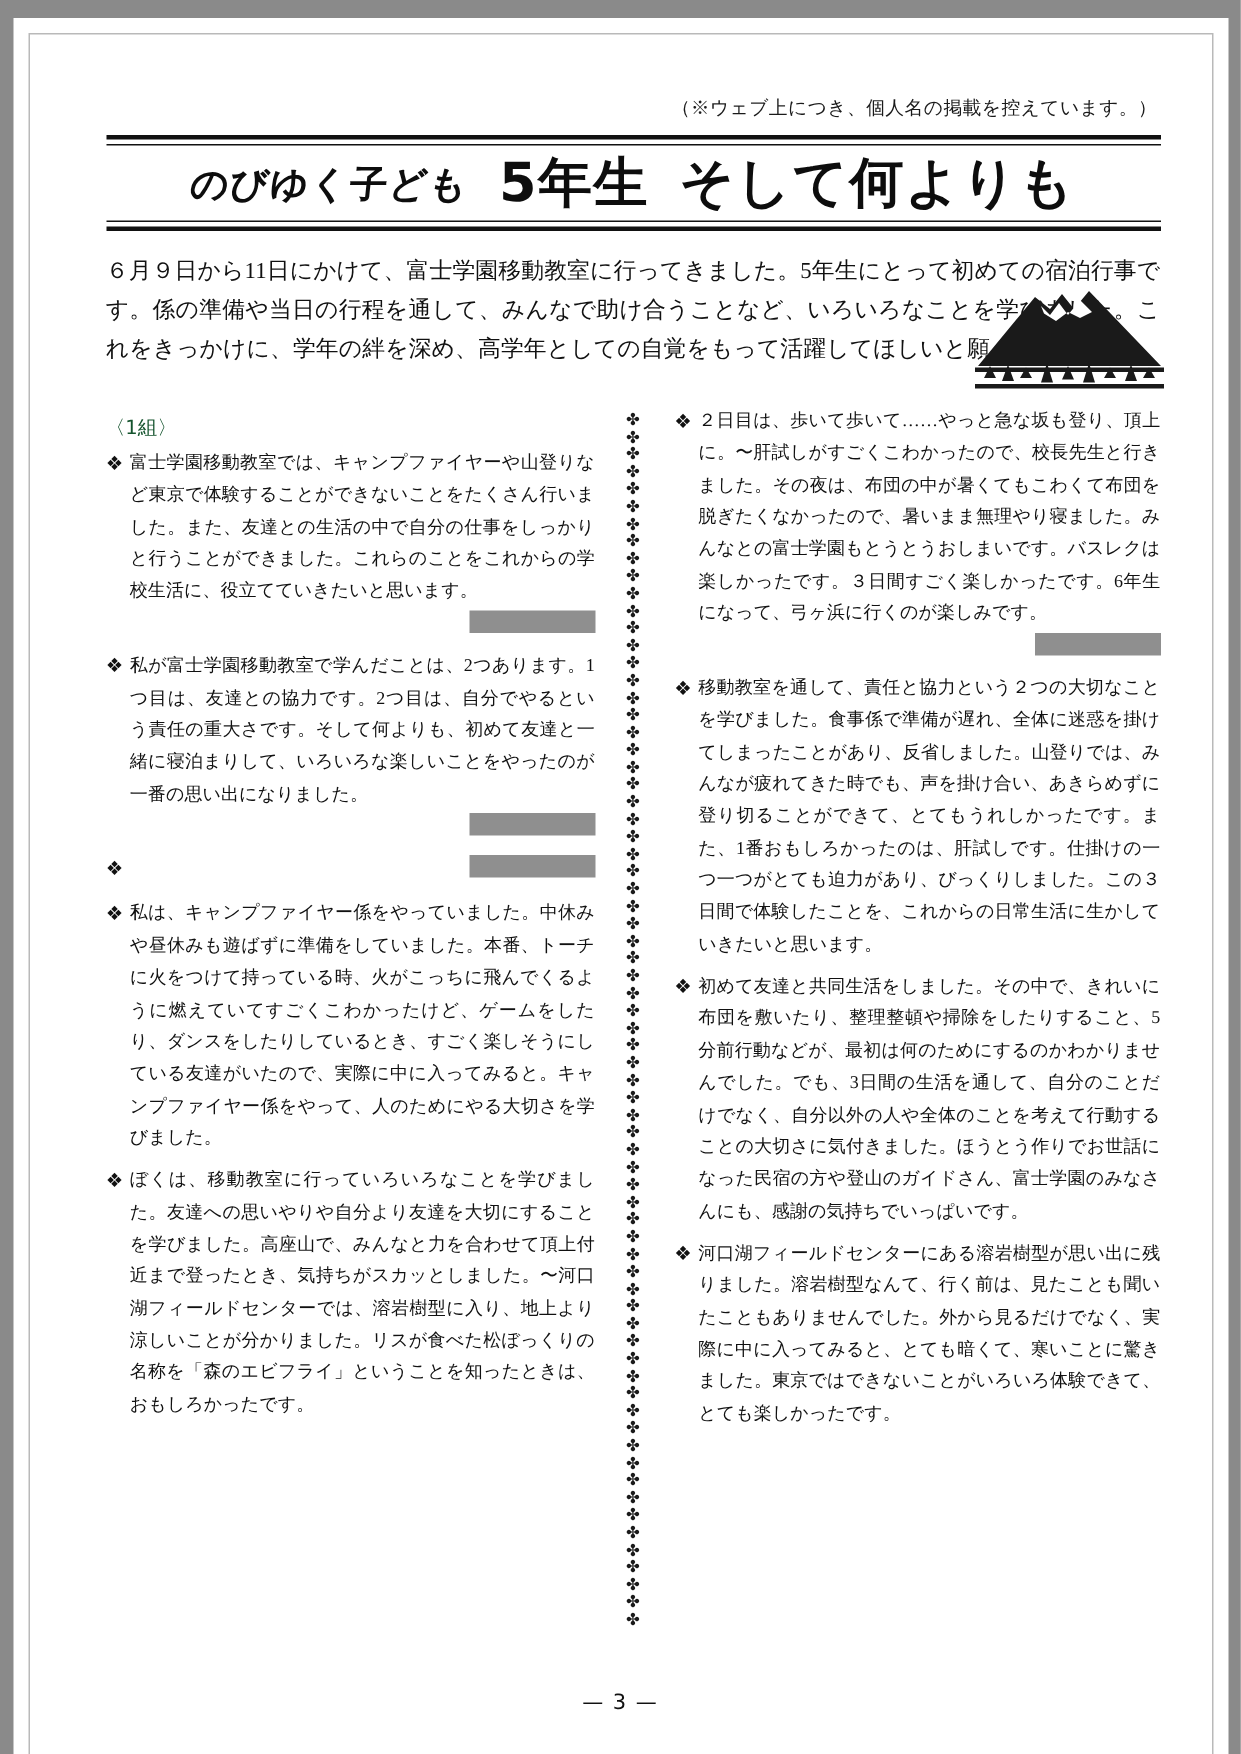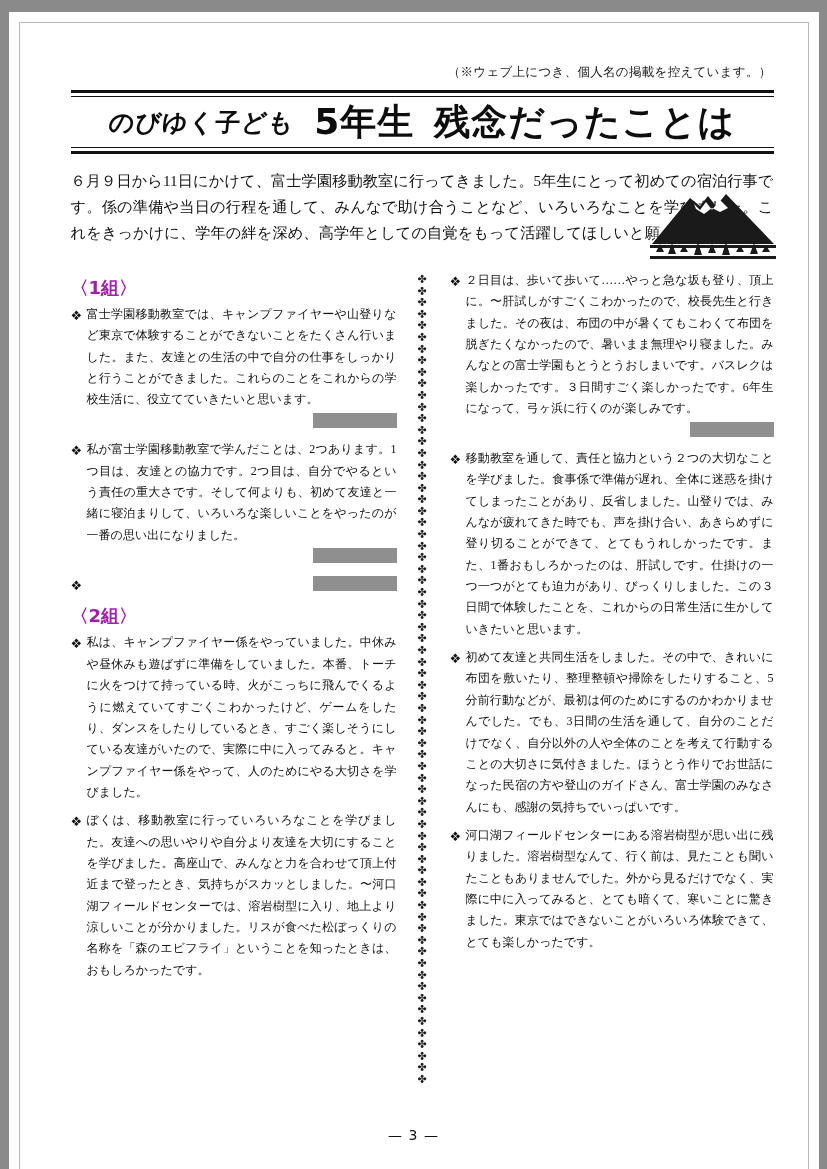--- a/index.html
+++ b/index.html
@@ -128,23 +128,23 @@
     padding-top: 4px;
     flex-shrink: 0;
   }
   .divider span {
     font-size: 11px;
     line-height: 11.6px;
     color: #1a1a1a;
     font-family: "DejaVu Sans", sans-serif;
   }
   .group-head {
-    font-size: 18px;
-    font-weight: bold;
-    color: #a21caf;
+    font-size: 13px;
+    font-weight: normal;
+    color: #14532d;
     margin: 6px 0 4px 0;
     font-family: "DejaVu Sans", sans-serif;
   }
   .entry {
     display: flex;
     align-items: flex-start;
     margin-bottom: 7px;
   }
   .bullet {
     width: 16px;
@@ -192,21 +192,21 @@
   <div class="page-border"></div>
 
   <div class="content">
 
     <div class="note-line">（※ウェブ上につき、個人名の掲載を控えています。）</div>
 
     <div class="masthead">
       <div class="masthead-inner">
         <span class="mast-small">のびゆく子ども</span>
         <span class="mast-big">5年生</span>
-        <span class="mast-big">残念だったことは</span>
+        <span class="mast-big">そして何よりも</span>
       </div>
     </div>
 
     <div class="lede-wrap">
       <svg class="mt-fuji" viewBox="0 0 126 78">
         <path d="M2 62 L40 16 L50 24 L58 14 L66 24 L76 12 L124 62 Z" fill="#1a1a1a"></path>
         <path d="M44 22 L50 28 L56 20 L62 28 L70 18 L78 26 L70 30 L62 26 L54 32 L46 27 Z" fill="#ffffff"></path>
         <path d="M0 63 L126 63 L126 66 L0 66 Z" fill="#1a1a1a"></path>
         <path d="M6 70 L10 62 L14 70 Z M18 72 L22 61 L26 72 Z M30 70 L34 63 L38 70 Z M44 73 L48 60 L52 73 Z M58 71 L62 62 L66 71 Z M72 73 L76 60 L80 73 Z M86 70 L90 63 L94 70 Z M100 72 L104 61 L108 72 Z M112 70 L116 63 L120 70 Z" fill="#1a1a1a"></path>
         <path d="M0 74 L126 74 L126 77 L0 77 Z" fill="#1a1a1a"></path>
@@ -235,21 +235,20 @@
           </div>
         </div>
 
         <div class="entry">
           <div class="bullet">❖</div>
           <div class="entry-body">
             <div class="redact-right"><span class="redact"></span></div>
           </div>
         </div>
 
-        <div class="group-head">〈2組〉</div>
 
         <div class="entry">
           <div class="bullet">❖</div>
           <div class="entry-body">
             <span>私は、キャンプファイヤー係をやっていました。中休みや昼休みも遊ばずに準備をしていました。本番、トーチに火をつけて持っている時、火がこっちに飛んでくるように燃えていてすごくこわかったけど、ゲームをしたり、ダンスをしたりしているとき、すごく楽しそうにしている友達がいたので、実際に中に入ってみると。キャンプファイヤー係をやって、人のためにやる大切さを学びました。</span>
           </div>
         </div>
 
         <div class="entry">
           <div class="bullet">❖</div>

